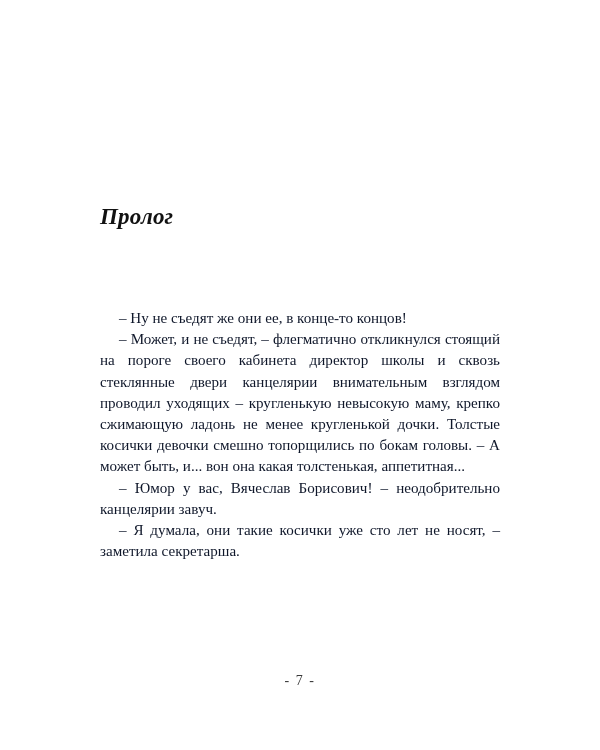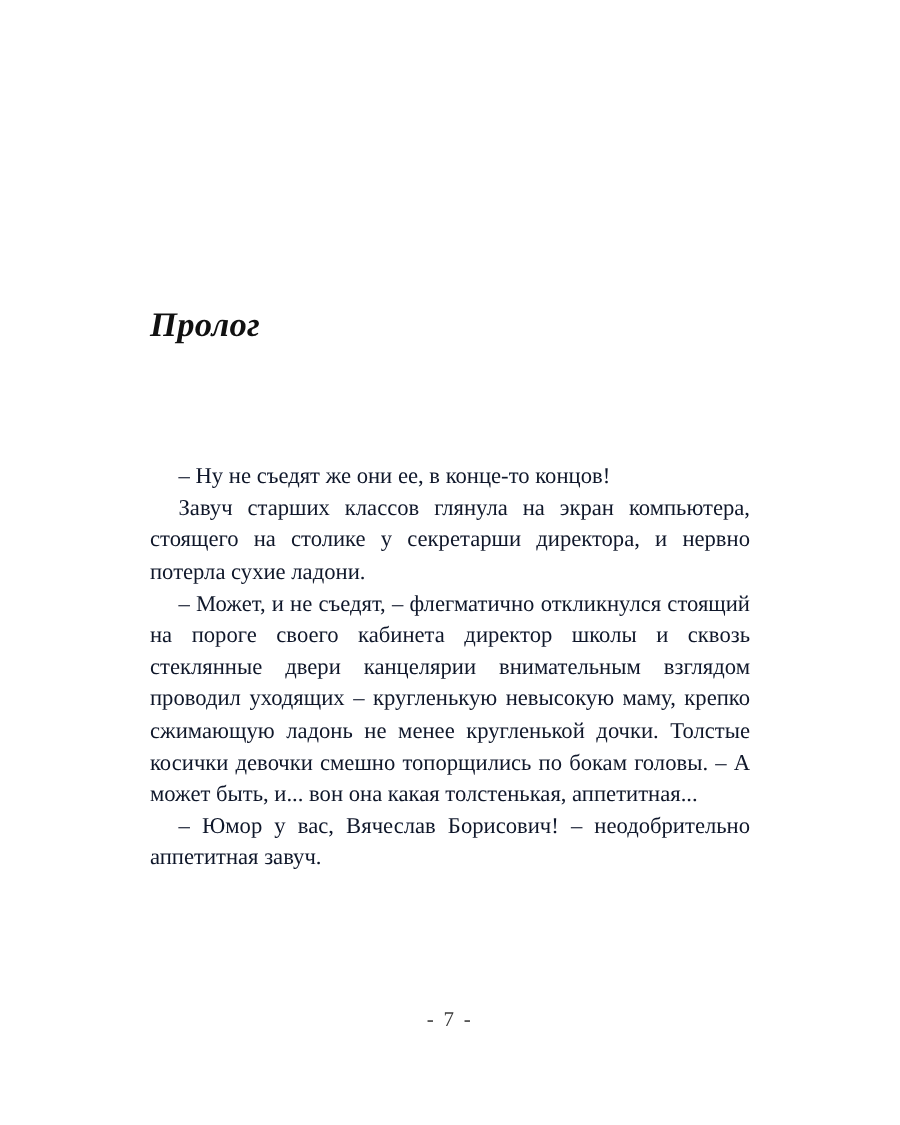--- a/index.html
+++ b/index.html
@@ -87,22 +87,22 @@
 <body>
 
 <div class="page">
 
   <div class="page-body">
 
     <h1 class="chapter-title">Пролог</h1>
 
     <div class="body-text">
       <p>– Ну не съедят же они ее, в конце-то концов!</p>
-      <p>Завуч старших классов глянула на экран компьютера, стоящего на столике у секретарши директора, и нервно потерла сухие ладони.</p>
       <p>– Может, и не съедят, – флегматично откликнулся стоящий на пороге своего кабинета директор школы и сквозь стеклянные двери канцелярии внимательным взглядом проводил уходящих – кругленькую невысокую маму, крепко сжимающую ладонь не менее кругленькой дочки. Толстые косички девочки смешно топорщились по бокам головы. – А может быть, и... вон она какая толстенькая, аппетитная...</p>
-      <p>– Юмор у вас, Вячеслав Борисович! – неодобрительно аппетитная завуч.</p>
+      <p>– Юмор у вас, Вячеслав Борисович! – неодобрительно канцелярии завуч.</p>
+      <p>– Я думала, они такие косички уже сто лет не носят, – заметила секретарша.</p>
     </div>
 
   </div>
 
   <div class="page-footer">- 7 -</div>
 
 </div>
 
 </body></html>

